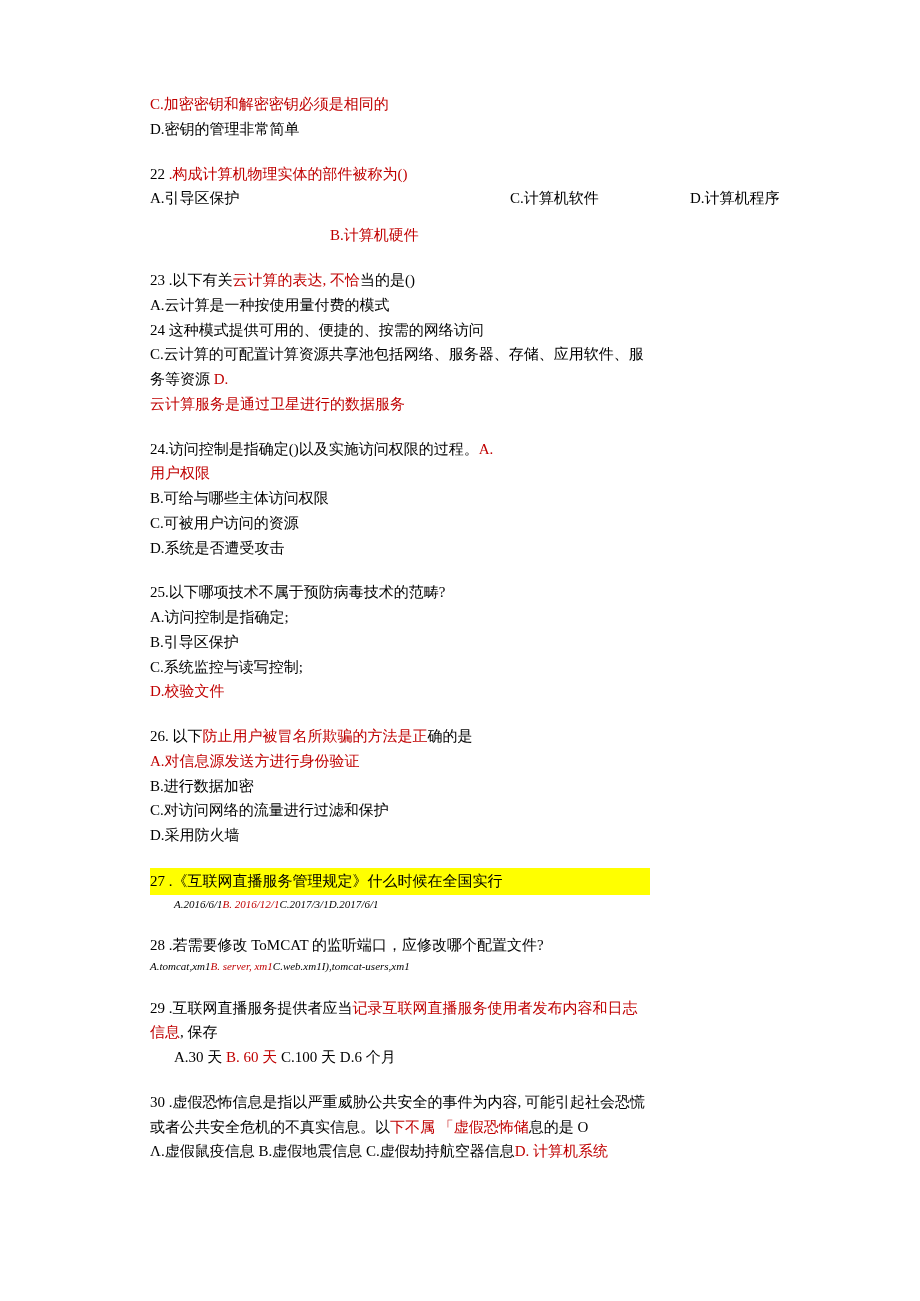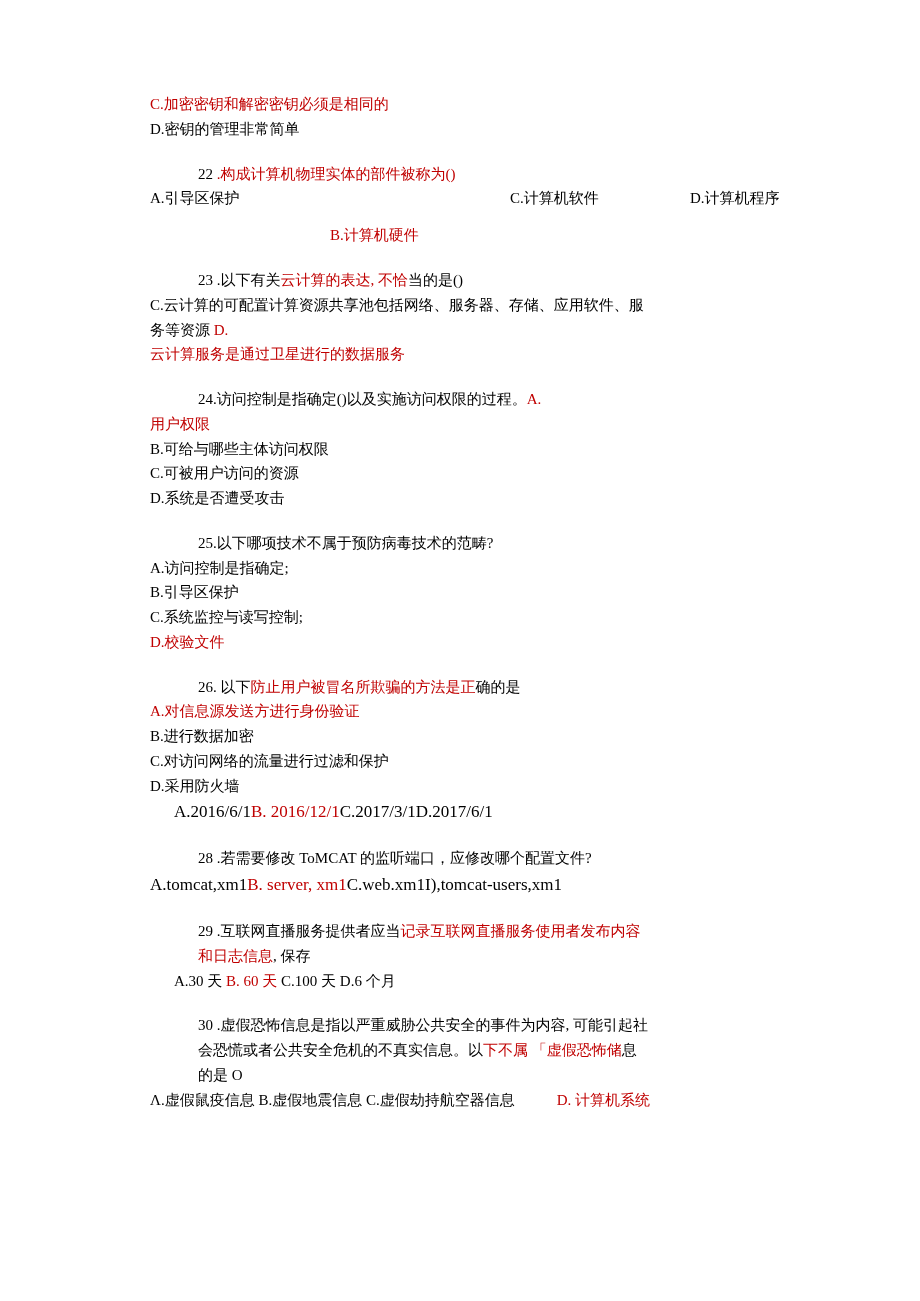--- a/index.html
+++ b/index.html
@@ -11,37 +11,37 @@
     color: #000000;
     line-height: 1.65;
   }
   .page {
     width: 800px;
     min-height: 1301px;
     box-sizing: border-box;
     padding: 92px 150px 60px 150px;
   }
   .line { margin: 0; }
-  .para { margin-top: 20px; margin-left: 48px; }
+  .para { margin-top: 20px; }
   .red { color: #c00000; }
   .hl {
     background: #ffff00;
     display: block;
     padding: 1px 0;
   }
   .indent { padding-left: 24px; }
   .row4 {
     display: flex;
   }
   .row4 > span { flex: 0 0 auto; }
   .c1 { width: 180px; }
   .c2 { width: 180px; margin-top: 37px; }
   .c3 { width: 180px; }
   .sanserif-ish { font-family: "Times New Roman", serif; }
-  .small { font-size: 17px; }
+  .small { font-size: 11px; font-style: italic; }
 </style>
 </head>
 <body>
 
 <div class="page">
 
   <p class="line red">C.加密密钥和解密密钥必须是相同的</p>
   <p class="line">D.密钥的管理非常简单</p>
 
   <p class="line para">
@@ -50,20 +50,22 @@
   <p class="line row4">
     <span class="c1">A.引导区保护</span>
     <span class="c2 red">B.计算机硬件</span>
     <span class="c3">C.计算机软件</span>
     <span>D.计算机程序</span>
   </p>
 
   <p class="line para">
     <span>23</span><span>  .以下有关</span><span class="red">云计算的表达, 不恰</span><span>当的是()</span>
   </p>
+  <p class="line">A.云计算是一种按使用量付费的模式</p>
+  <p class="line">24  这种模式提供可用的、便捷的、按需的网络访问</p>
   <p class="line">
     <span>C.云计算的可配置计算资源共享池包括网络、服务器、存储、应用软件、服务等资源 </span><span class="red">D.</span>
   </p>
   <p class="line red">云计算服务是通过卫星进行的数据服务</p>
 
   <p class="line para">
     <span>24.访问控制是指确定()以及实施访问权限的过程。</span><span class="red">A.</span>
   </p>
   <p class="line red">用户权限</p>
   <p class="line">B.可给与哪些主体访问权限</p>
@@ -77,37 +79,38 @@
   <p class="line red">D.校验文件</p>
 
   <p class="line para">
     <span>26. 以下</span><span class="red">防止用户被冒名所欺骗的方法是正</span><span>确的是</span>
   </p>
   <p class="line red">A.对信息源发送方进行身份验证</p>
   <p class="line">B.进行数据加密</p>
   <p class="line">C.对访问网络的流量进行过滤和保护</p>
   <p class="line">D.采用防火墙</p>
 
+  <p class="line para hl">27     .《互联网直播服务管理规定》什么时候在全国实行</p>
   <p class="line indent small sanserif-ish">
     <span>A.2016/6/1</span><span class="red">B. 2016/12/1</span><span>C.2017/3/1D.2017/6/1</span>
   </p>
 
   <p class="line para">28    .若需要修改 ToMCAT 的监听端口，应修改哪个配置文件?</p>
   <p class="line small sanserif-ish">
     <span>A.tomcat,xm1</span><span class="red">B. server, xm1</span><span>C.web.xm1I),tomcat-users,xm1</span>
   </p>
 
   <p class="line para">
     <span>29    .互联网直播服务提供者应当</span><span class="red">记录互联网直播服务使用者发布内容和日志信息</span><span>, 保存</span>
   </p>
   <p class="line indent">
     <span>A.30 天 </span><span class="red">B. 60 天</span><span> C.100 天 D.6 个月</span>
   </p>
 
   <p class="line para">
     <span>30    .虚假恐怖信息是指以严重威胁公共安全的事件为内容, 可能引起社会恐慌或者公共安全危机的不真实信息。以</span><span class="red">下不属 「虚假恐怖储</span><span>息的是 O</span>
   </p>
-  <p class="line" style="display:flex;justify-content:space-between;">
+  <p class="line" style="display:flex;justify-content:flex-start;">
     <span>Λ.虚假鼠疫信息 B.虚假地震信息 C.虚假劫持航空器信息</span>
     <span class="red">D. 计算机系统</span>
   </p>
 
 </div>
 
 </body></html>

